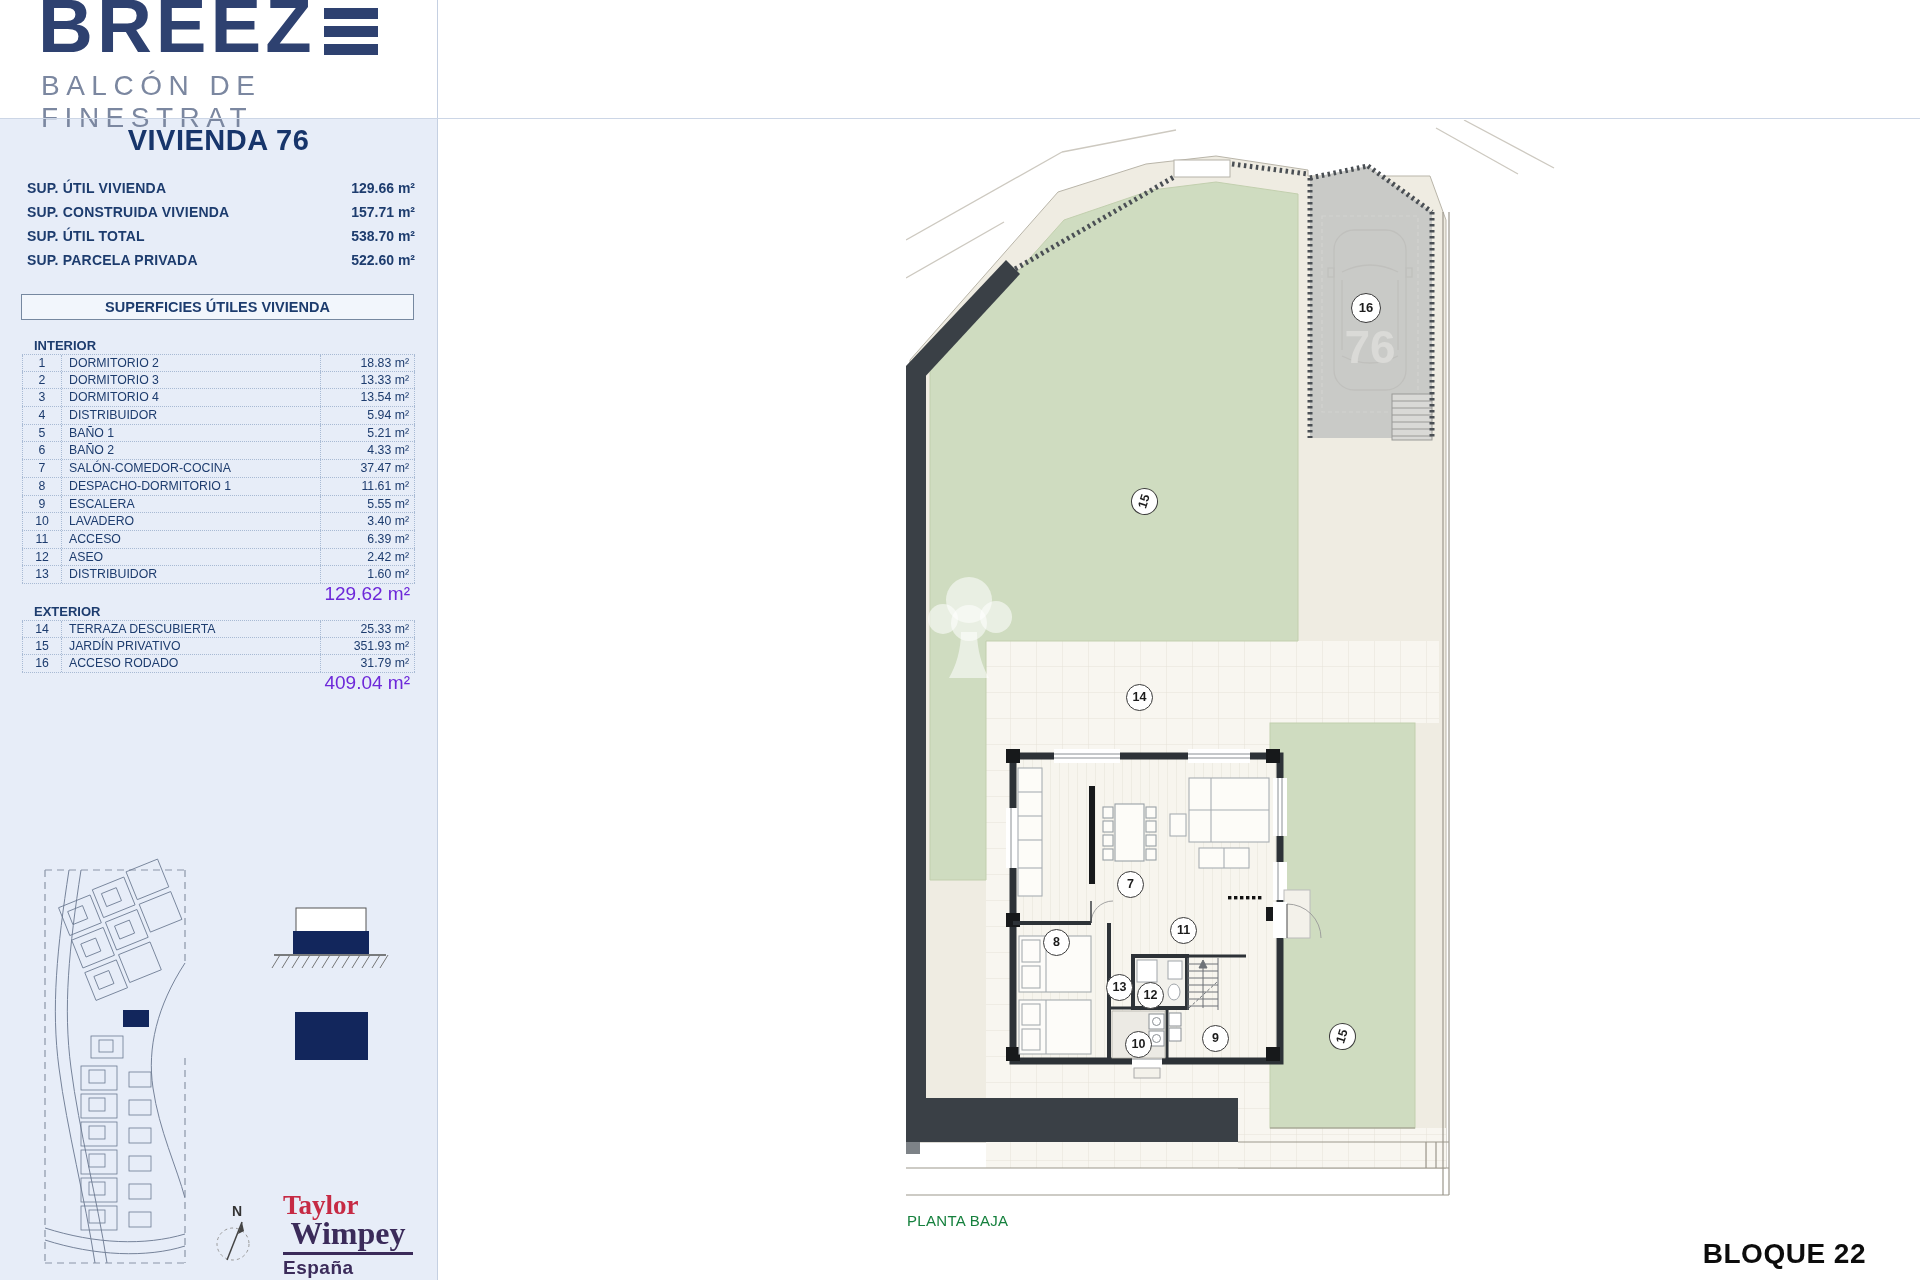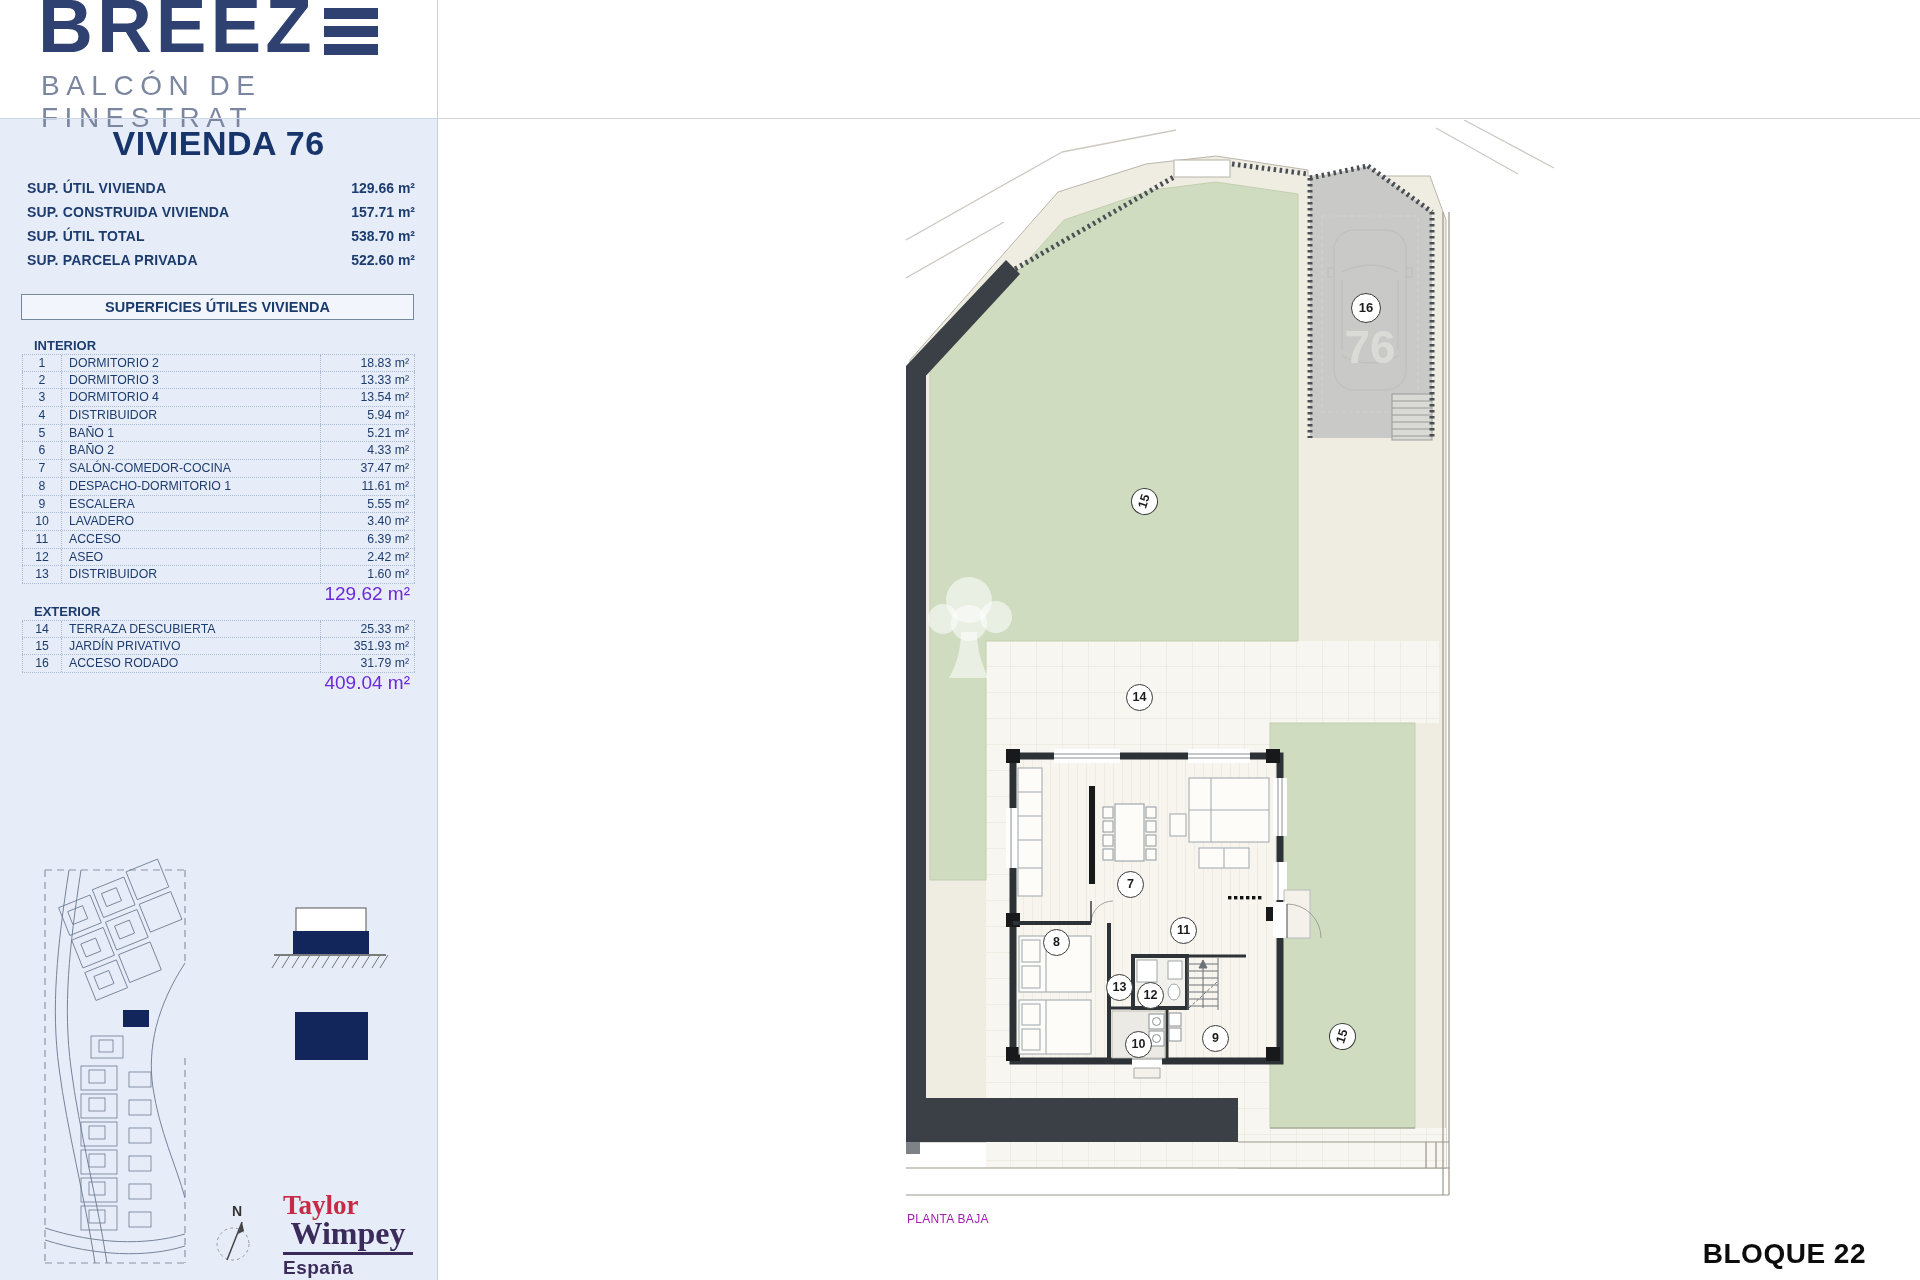--- a/index.html
+++ b/index.html
@@ -10,21 +10,21 @@
            border-right:1px solid #c5d0e2;}
   .logo-block{position:absolute;left:0;top:0;width:437px;height:118px;background:#ffffff;
               border-bottom:1px solid #c5d0e2;}
   .brand-name{position:absolute;left:38px;top:-18px;display:flex;align-items:flex-start;
               font-size:76px;font-weight:bold;letter-spacing:4px;color:#2e4170;}
   .logo-e{display:flex;flex-direction:column;gap:7px;margin-left:8px;margin-top:26px;}
   .logo-e span{display:block;width:54px;height:11px;background:#2e4170;}
   .brand-sub{position:absolute;left:41px;top:70px;font-size:28px;letter-spacing:6.5px;
              color:#7b87a0;font-weight:500;}
   .side-title{position:absolute;left:0;top:124px;width:437px;text-align:center;
-              font-size:34px;font-weight:bold;color:#17356b;letter-spacing:0.5px;}
+              font-size:29px;font-weight:bold;color:#17356b;letter-spacing:0.5px;}
   .summary{position:absolute;left:27px;top:176px;width:388px;}
   .srow{display:flex;justify-content:space-between;height:24px;line-height:24px;}
   .srow .lab{font-size:14px;font-weight:bold;color:#1d3c6e;letter-spacing:0.2px;}
   .srow .val{font-size:14px;font-weight:bold;color:#1d3c6e;}
   .header-box{position:absolute;left:21px;top:294px;width:391px;height:24px;line-height:24px;
               text-align:center;border:1px solid #7688a0;background:#f2f6fc;
               font-size:14.5px;font-weight:bold;color:#1d3c6e;}
   .sec-label{position:absolute;left:22px;font-size:13px;font-weight:bold;color:#1d3c6e;padding-left:12px;}
   .atable{position:absolute;left:22px;width:393px;font-size:12.3px;color:#1d3c6e;}
   .arow{display:flex;align-items:center;height:17.7px;border-bottom:1px dotted #a8bad4;box-sizing:border-box;}
@@ -46,21 +46,21 @@
   .tw-rule{width:130px;height:3px;background:#3b2b5a;margin:3px 0 3px 0;}
   .tw-region{font-size:19px;font-weight:bold;color:#3b2b5a;letter-spacing:0.5px;}
   
   .hline{position:absolute;left:0;top:118px;width:1920px;height:1px;background:#ccd6e6;}
   .plan-wrap{position:absolute;left:906px;top:120px;width:980px;height:1090px;}
   .marker{position:absolute;width:27px;height:27px;border-radius:50%;background:#ffffff;
           border:1.5px solid #3a3a3a;color:#1c1c1c;font-size:12.5px;font-weight:bold;
           line-height:24px;text-align:center;box-sizing:border-box;}
   .marker.big{width:30px;height:30px;line-height:27px;font-size:13px;}
   .marker.rot{transform:rotate(-72deg);}
-  .planta-label{position:absolute;left:907px;top:1212px;font-size:12px;color:#a21caf;letter-spacing:0.3px;}
+  .planta-label{position:absolute;left:907px;top:1212px;font-size:15px;color:#15803d;letter-spacing:0.3px;}
   .bloque-label{position:absolute;right:54px;top:1238px;font-size:28px;font-weight:bold;
                 color:#0c0c0c;letter-spacing:0.5px;}
 </style>
 </head>
 <body>
 
 <div class="page">
 
   <aside class="sidebar">
 

